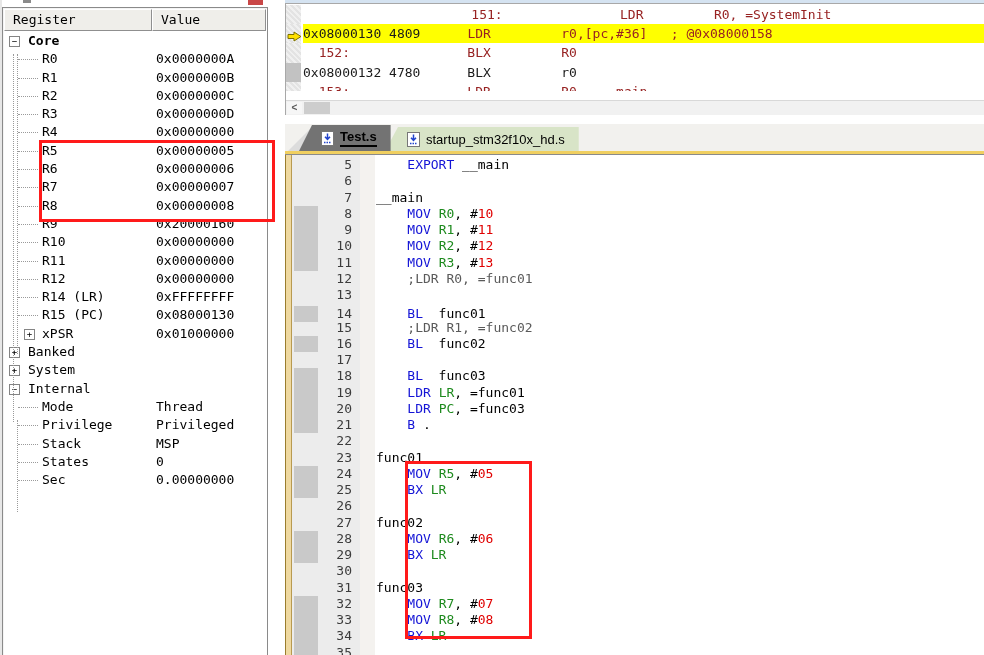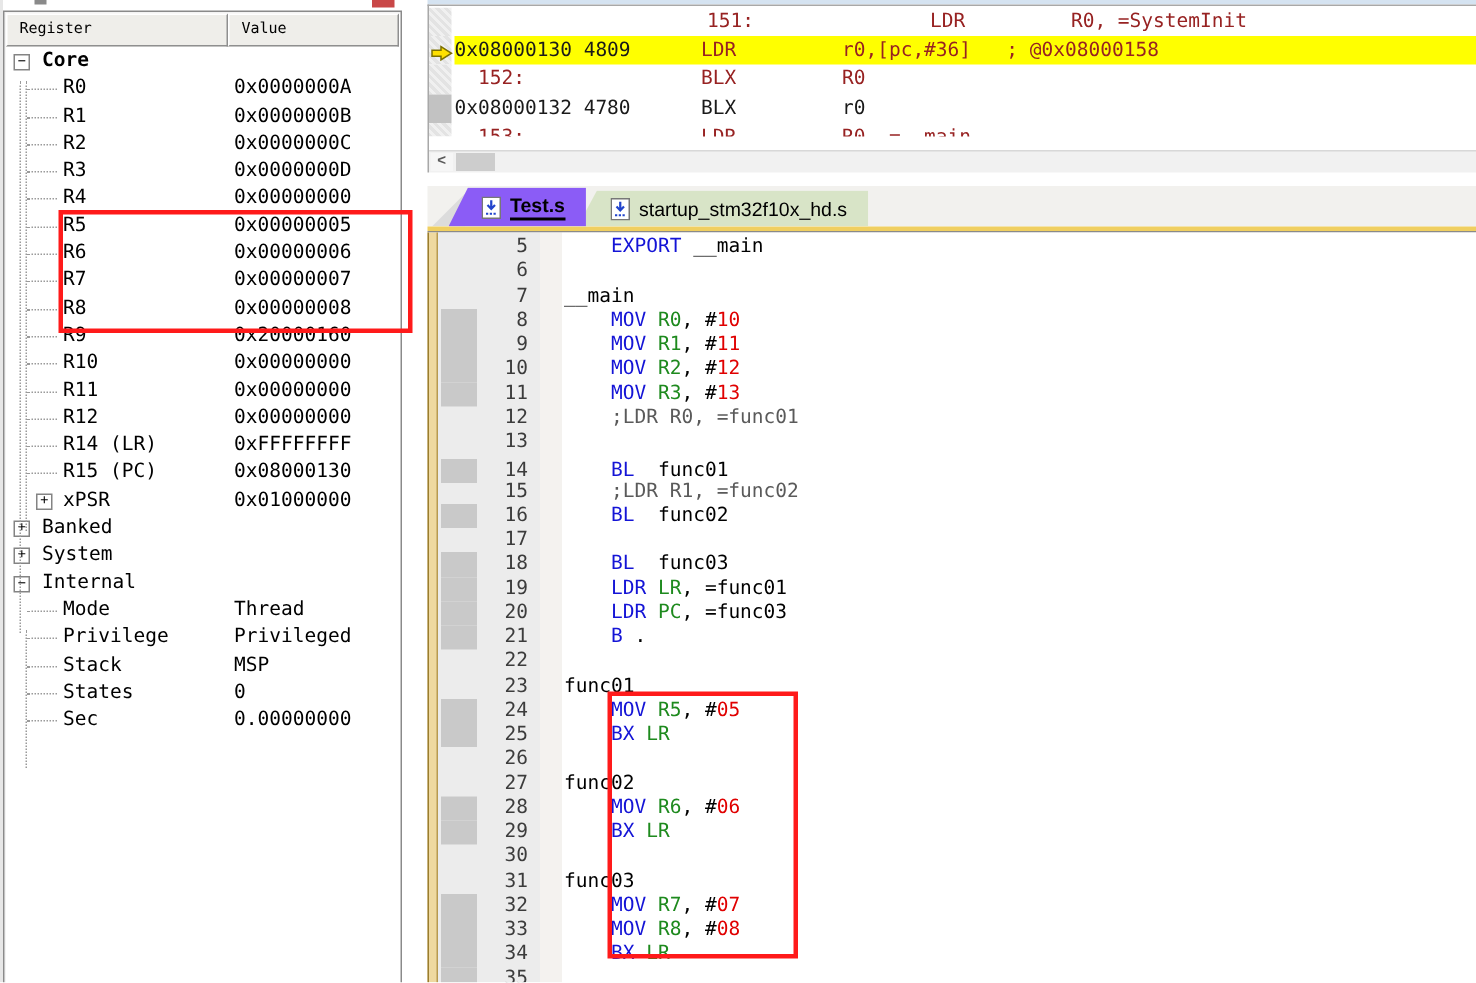--- a/index.html
+++ b/index.html
@@ -8,21 +8,21 @@
   }
   html,body{margin:0;padding:0;background:#fff;}
   #app{position:relative;width:984px;height:655px;background:#fff;overflow:hidden;
        font-family:var(--sans);-webkit-font-smoothing:none;}
 
   
   #reg-window{position:absolute;left:2px;top:7px;width:264px;height:648px;
     background:#fff;border:1px solid #8a8a8a;box-shadow:inset 1px 1px 0 #f4f4f4;}
   #reg-header{position:absolute;left:1px;top:1px;right:1px;height:22px;display:flex;}
   .reg-hcell{background:#efeeea;border:1px solid;border-color:#ffffff #8f8f8f #8f8f8f #ffffff;
-    font-family:var(--mono);font-size:10px;color:#000;line-height:20px;padding-left:8px;box-sizing:border-box;}
+    font-family:var(--mono);font-size:13px;color:#000;line-height:20px;padding-left:8px;box-sizing:border-box;}
   .reg-hcell.c1{width:148px;}
   .reg-hcell.c2{flex:1;}
   #reg-rows{position:absolute;left:1px;top:24px;right:1px;bottom:1px;overflow:hidden;
     font-family:var(--mono);font-size:13px;}
   .reg-row{position:relative;height:18.3px;line-height:18.3px;color:#000;white-space:nowrap;}
   .reg-row .lbl{position:absolute;}
   .reg-row.lv0 .lbl{left:24px;}
   .reg-row.lv1 .lbl{left:38px;}
   .reg-row .val{position:absolute;left:152px;}
   .reg-row.b .lbl{font-weight:bold;}
@@ -60,21 +60,21 @@
   #disasm-scroll .sthumb{position:absolute;left:18px;top:1px;width:26px;height:12px;background:#cdcdcd;}
 
   
   #editor{position:absolute;left:285px;top:124px;right:0;bottom:0;}
   #tabbar{position:absolute;left:0;top:0;right:0;height:27px;background:#f2f1ee;}
   #tab-lead{position:absolute;left:3px;bottom:0;width:22px;height:22px;background:#dcdcdc;
     clip-path:polygon(100% 0,100% 100%,0 100%);}
   .tab{position:absolute;bottom:0;height:24px;display:flex;align-items:center;gap:6px;
     padding:0 14px 0 22px;clip-path:polygon(13px 0,100% 0,100% 100%,0 100%);
     font-size:13px;color:#000;box-sizing:border-box;}
-  .tab.active{height:26px;background:#8b5cf6;font-weight:bold;}
+  .tab.active{height:26px;background:#737373;font-weight:bold;}
   .tab.active .tab-label{border-bottom:2px solid #000;padding-bottom:1px;}
   .tab.inactive{background:#d8e4c7;}
   #tab-0{left:14px;z-index:2;}
   #tab-1{left:100px;z-index:1;}
   .doc-icon{flex:0 0 auto;display:block;}
   #tab-underline{position:absolute;left:0;right:0;top:27px;height:3px;background:#f0cf60;}
   #tab-underline-dark{position:absolute;left:0;right:0;top:30px;height:1px;background:#8a8a8a;}
 
   #edit-frame-strip{position:absolute;left:0;top:31px;bottom:0;width:7px;
     background:#efd9a0;border-left:1px solid #9a7d2e;border-right:1px solid #b89a50;box-sizing:border-box;}

